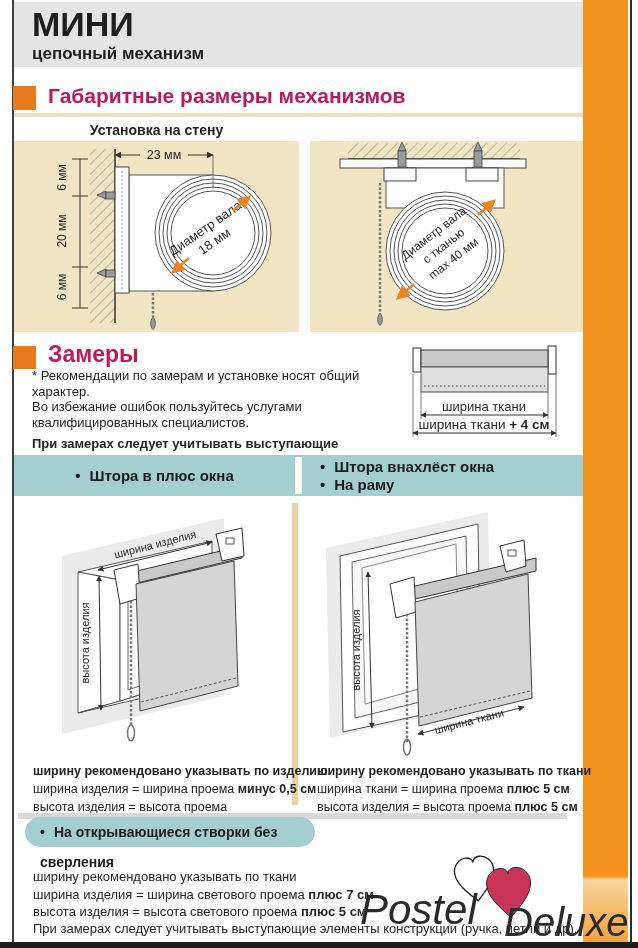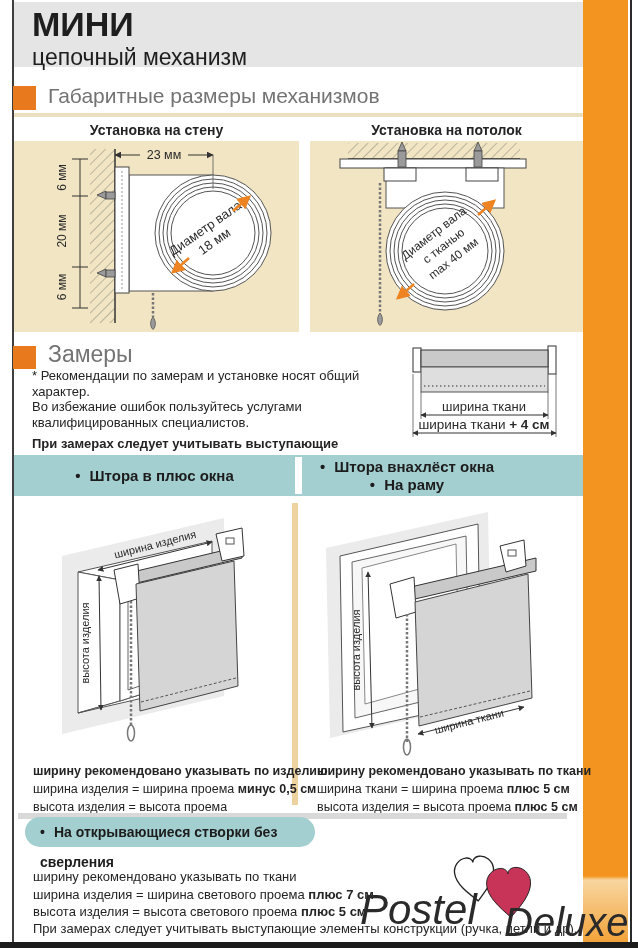--- a/index.html
+++ b/index.html
@@ -12,36 +12,36 @@
   .abs { position:absolute; }
   
   .left-rule  { left:12px; top:0; width:2px; height:943px; background:#3f3f3f; }
   .right-rule { left:630px; top:0; width:2px; height:948px; background:#2a2a2a; }
   .bottom-bar { left:0; top:942px; width:638px; height:6px; background:#1c1c1c; }
   .orange-bar { left:583px; top:0; width:45px; height:943px;
     background:linear-gradient(180deg,#f2941f 0px,#f2941f 876px,#f8d6a0 880px,#f2a238 943px); }
   
   .header { left:14px; top:2px; width:569px; height:65px; background:#e5e5e5; padding:5px 0 0 18px; }
   .header .title { font-size:34px; font-weight:bold; line-height:1.05; color:#1e1e1e; }
-  .header .subtitle { font-size:23px; font-weight:normal; color:#1e1e1e; margin-top:1px; }
+  .header .subtitle { font-size:17px; font-weight:bold; color:#1e1e1e; margin-top:1px; }
   
   .sq { width:23px; height:24px; background:#e8791d; }
-  .sec-title { font-weight:normal; color:#737373; }
+  .sec-title { font-weight:bold; color:#be185d; }
   .beige-line { left:14px; top:113px; width:569px; height:4px; background:#eadfc0; }
   .cap { font-size:14px; font-weight:bold; text-align:center; }
   .panel { background:#f1e5c3; }
   
   .notes { left:32px; top:368px; width:354px; font-size:13px; line-height:15.5px; }
   .notes .nb { font-weight:bold; margin-top:6px; }
   
   .band { left:14px; top:455px; width:569px; height:41px; background:#a4cfd0; }
   .band .cell-l { position:absolute; left:0; top:0; width:281px; height:41px; line-height:41px;
     text-align:center; font-weight:bold; font-size:15px; color:#1c1c1c; }
   .band .vdiv { position:absolute; left:281px; top:2px; width:7px; height:37px; background:#ffffff; }
-  .band .cell-r { position:absolute; left:306px; top:3px; font-weight:bold; font-size:15px; line-height:18px; color:#1c1c1c;text-align:center; }
+  .band .cell-r { position:absolute; left:306px; top:3px; font-weight:bold; font-size:15px; line-height:18px; color:#1c1c1c; }
   .blt { display:inline-block; margin-right:9px; }
   .tan-div { left:292px; top:503px; width:6px; height:302px; background:#eed3a1; }
   
   .rec { font-size:12.5px; line-height:18px; white-space:nowrap; }
   .rec .rt { font-weight:bold; }
   .gray-div { left:18px; top:813px; width:549px; height:6px; background:#d9d9d9; }
   
   .pill { left:25px; top:817px; width:290px; height:30px; background:#a4cfd0; border-radius:15px;
     line-height:30px; font-weight:bold; font-size:14px; padding-left:15px; color:#1c1c1c; }
   .foot { left:33px; font-size:13px; white-space:nowrap; }
@@ -59,21 +59,20 @@
   <div class="abs header">
     <div class="title">МИНИ</div>
     <div class="subtitle">цепочный механизм</div>
   </div>
 
   <div class="abs sq" style="left:13px;top:86px"></div>
   <div class="abs sec-title" style="left:48px;top:84px;font-size:21px">Габаритные размеры механизмов</div>
   <div class="abs beige-line"></div>
 
   <div class="abs cap" style="left:14px;top:122px;width:285px">Установка на стену</div>
-  <div class="abs cap" style="left:310px;top:122px;width:273px">Установка на потолок</div>
 
   <div class="abs panel" style="left:14px;top:141px;width:285px;height:191px"></div>
   <div class="abs panel" style="left:310px;top:141px;width:273px;height:191px"></div>
 
   <svg class="abs" style="left:14px;top:141px" width="285" height="191" viewBox="0 0 285 191">
     <defs>
       <pattern id="h1" width="7" height="7" patternUnits="userSpaceOnUse" patternTransform="rotate(45)">
         <line x1="0" y1="0" x2="0" y2="7" stroke="#8d8d7c" stroke-width="1.1"></line>
       </pattern>
       <marker id="m1" viewBox="0 0 10 10" refX="9" refY="5" markerWidth="7" markerHeight="7" orient="auto-start-reverse">

